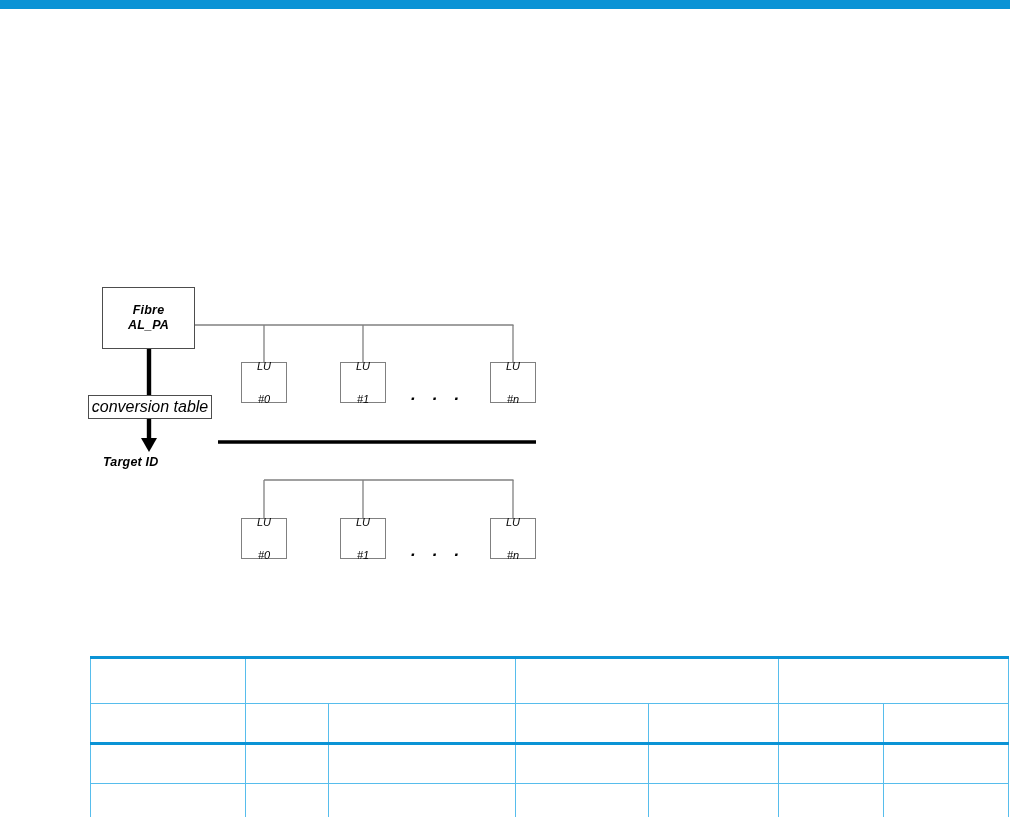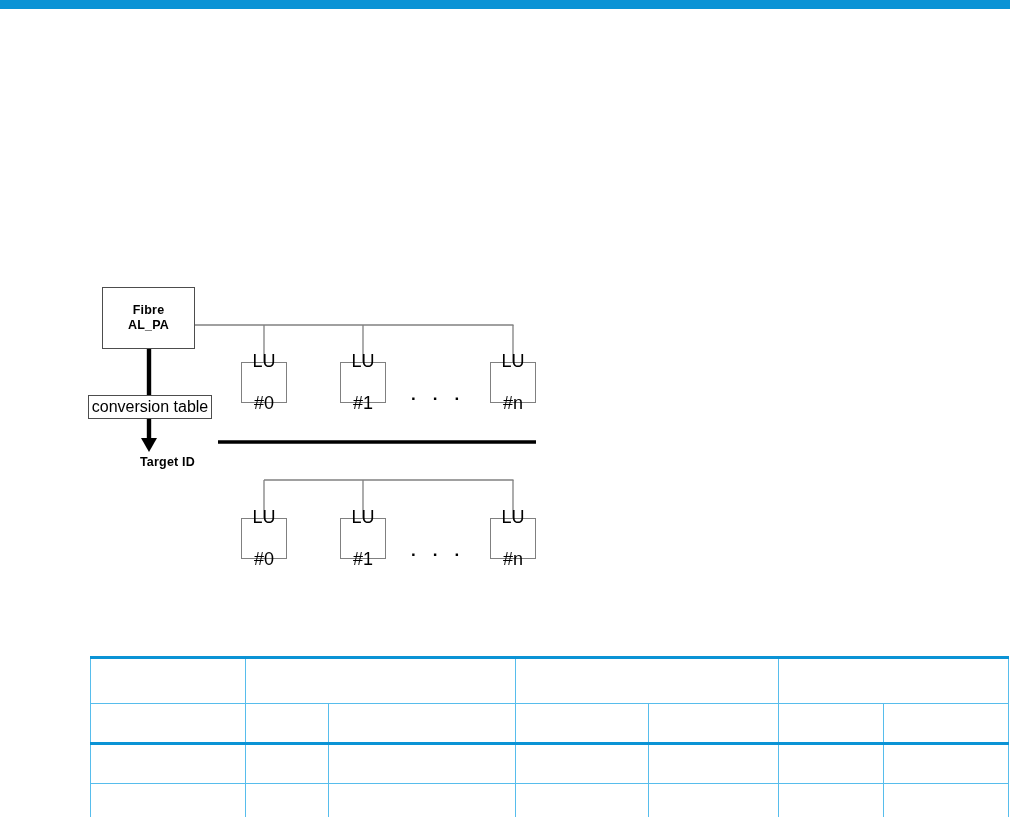--- a/index.html
+++ b/index.html
@@ -27,20 +27,21 @@
     background: #0b93d5;
   }
 
   
   #diagram {
     position: absolute;
     left: 0;
     top: 0;
     width: 930px;
     height: 640px;
+    font-style: italic;
   }
   #diagram svg {
     display: block;
   }
 
   .node-box {
     position: absolute;
     box-sizing: border-box;
     background: #ffffff;
     display: flex;
@@ -72,31 +73,31 @@
     border: 1.2px solid #4d4d4d;
     font-size: 16px;
     font-weight: normal;
   }
 
   
   .lu-box {
     width: 46px;
     height: 41px;
     border: 1.2px solid #808080;
-    font-size: 18px;
+    font-size: 11px;
     font-weight: normal;
     gap: 20px;
   }
 
   .target-id-label {
     position: absolute;
     left: 103px;
     top: 455px;
     width: 92px;
-    text-align: right;
+    text-align: left;
     font-size: 12.5px;
     font-weight: bold;
     letter-spacing: .2px;
   }
 
   .ellipsis-dots {
     position: absolute;
     display: flex;
     gap: 17px;
     align-items: center;

